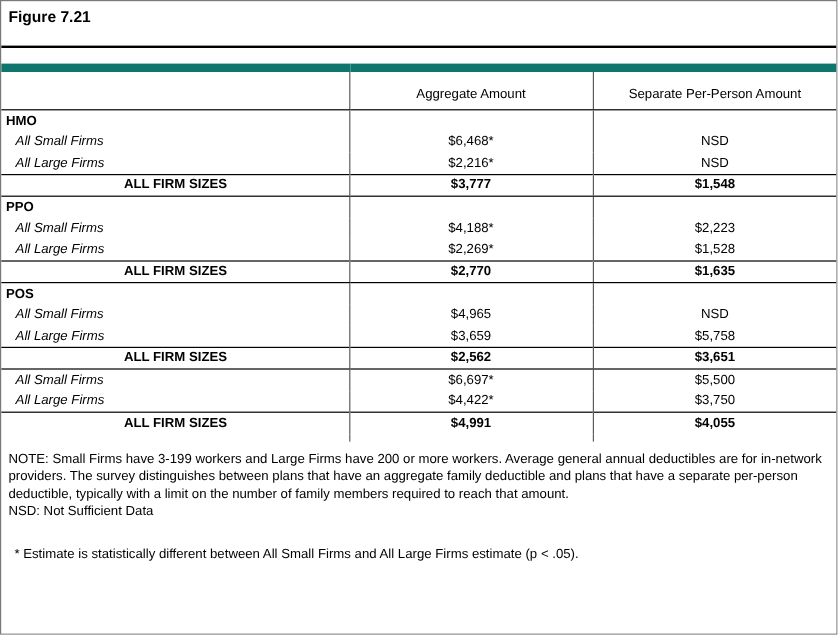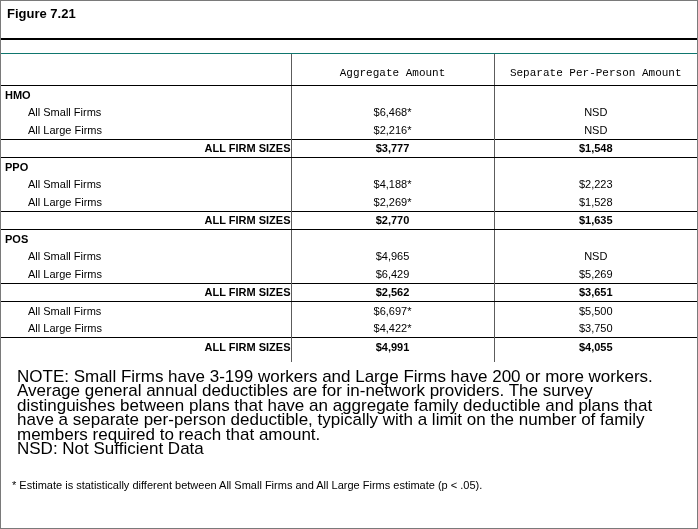--- a/index.html
+++ b/index.html
@@ -17,35 +17,34 @@
     border-collapse: collapse; table-layout: fixed;
     width: 696px; margin-top: 13px; font-size: 11px; color: #000;
   }
   col.c1 { width: 290px; } col.c2 { width: 203px; } col.c3 { width: 203px; }
 
   table.deductibles th:nth-child(2), table.deductibles th:nth-child(3),
   table.deductibles td:nth-child(2), table.deductibles td:nth-child(3) {
     border-left: 1px solid #5c5c5c; text-align: center;
   }
   thead th {
-    border-top: 1px solid #0f766e; border-bottom: 1px solid #000;
+    border-top: 7px solid #0f766e; border-bottom: 1px solid #000;
     font-weight: normal; height: 25px; vertical-align: bottom;
     padding: 0 0 6px 0;
-    font-family: Liberation Mono, monospace;
   }
   tbody td { height: 17.5px; padding: 0; vertical-align: middle; margin-top: 37px; }
   .section-row td { border-top: 1px solid #000; }
   .section-row td:first-child { font-weight: bold; padding-left: 4px; text-align: left; }
-  .sub-row td:first-child { padding-left: 27px; text-align: left; }
+  .sub-row td:first-child { padding-left: 12px; text-align: left; font-style: italic; }
   .total-row td { border-top: 1px solid #000; border-bottom: 1px solid #000; font-weight: bold; }
-  .total-row td:first-child { padding-left: 1px; text-align: right; }
+  .total-row td:first-child { padding-left: 1px; text-align: center; }
   .total-row.last td { border-bottom: none; }
   .stub-row td { height: 6px; }
 
-  .notes { margin: 8px 8px 0 16px; font-size: 17px; line-height: 14.6px; }
+  .notes { margin: 8px 8px 0 6px; font-size: 11px; line-height: 14.6px; }
   .footnote { margin: 22px 8px 0 6px; padding-left: 5px; font-size: 11px; line-height: 13px; }
 </style>
 </head>
 <body>
 
 <div class="figure">
 
   <div class="title-block">
     <div class="figure-label">Figure 7.21</div>
   </div>
@@ -112,22 +111,22 @@
         <td></td>
         <td></td>
       </tr>
       <tr class="sub-row">
         <td>All Small Firms</td>
         <td>$4,965</td>
         <td>NSD</td>
       </tr>
       <tr class="sub-row">
         <td>All Large Firms</td>
-        <td>$6,429</td>
-        <td>$5,269</td>
+        <td>$3,659</td>
+        <td>$5,758</td>
       </tr>
       <tr class="total-row">
         <td>ALL FIRM SIZES</td>
         <td>$2,562</td>
         <td>$3,651</td>
       </tr>
 
       <tr class="sub-row">
         <td>All Small Firms</td>
         <td>$6,697*</td>

